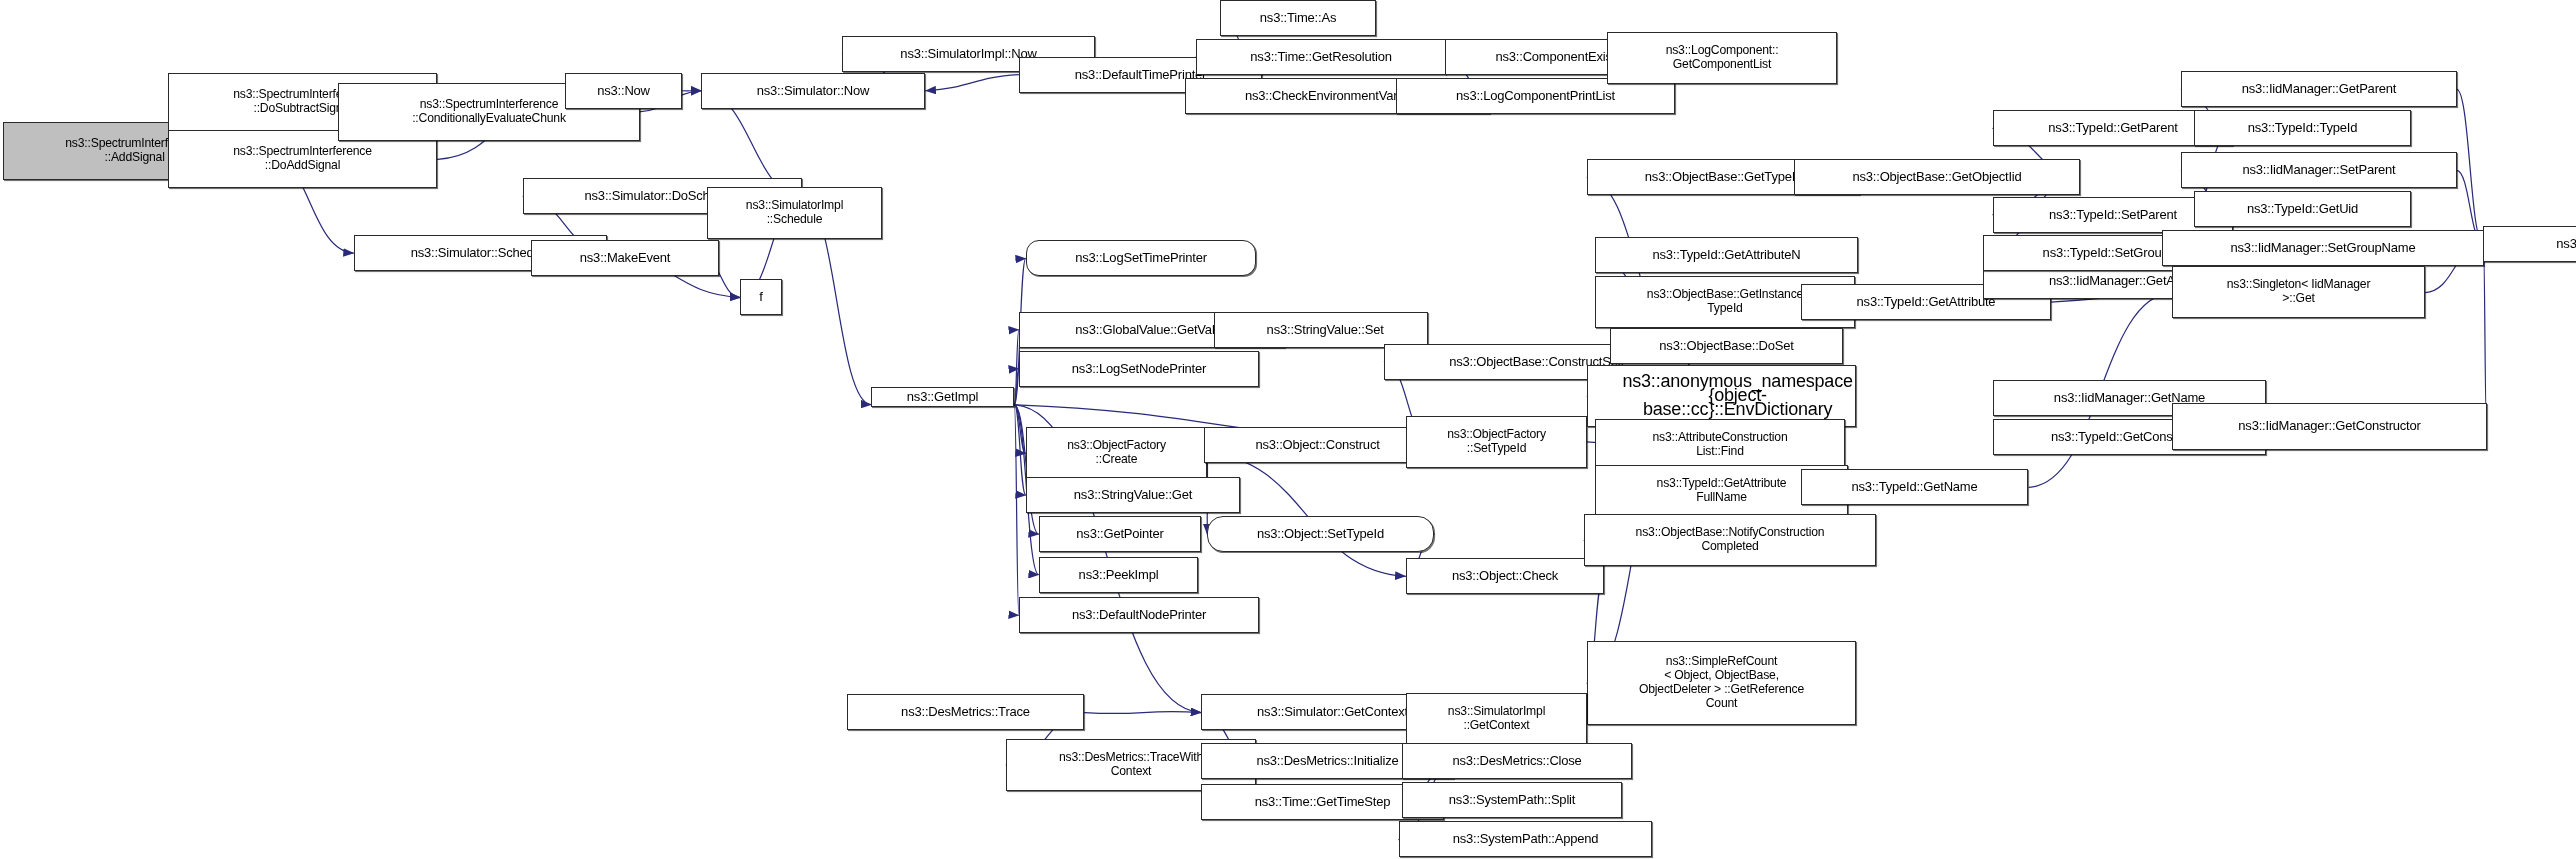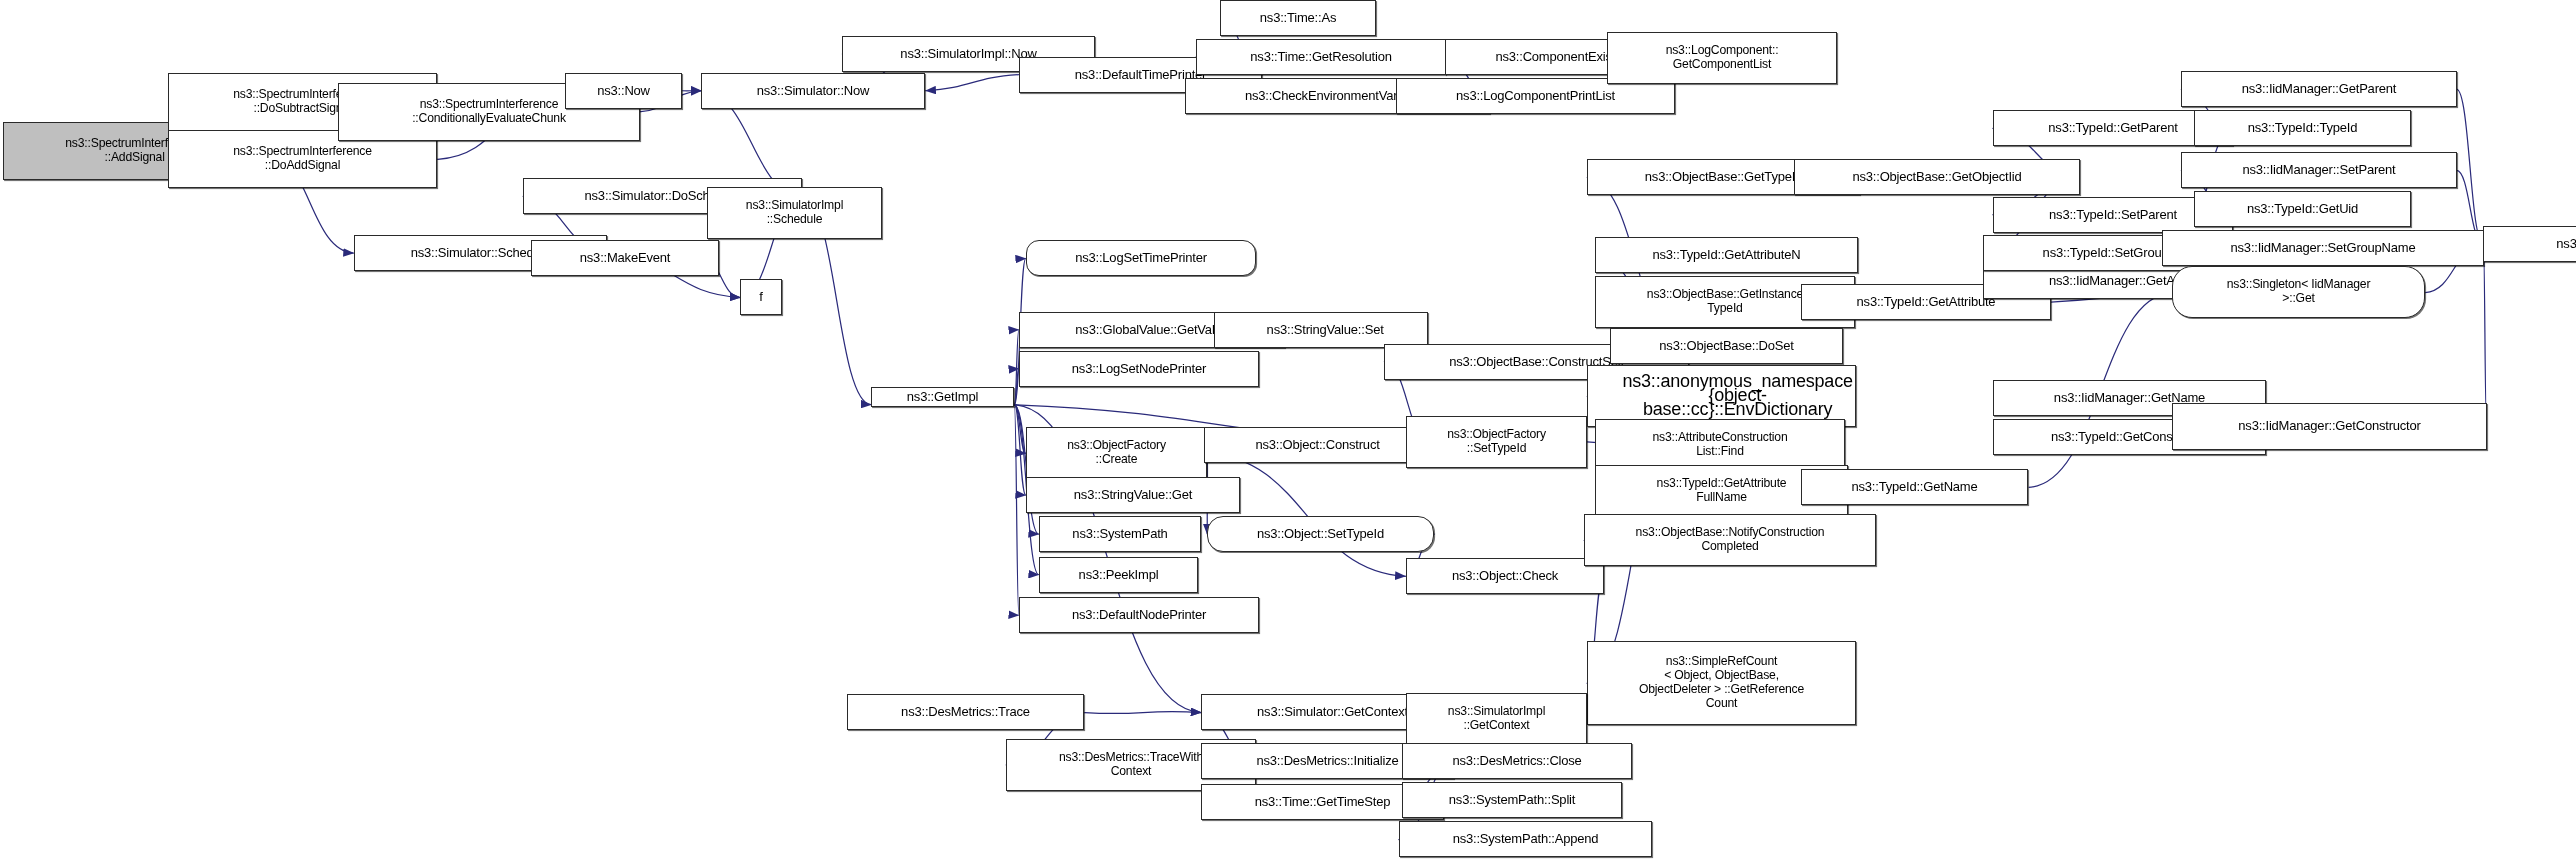--- a/index.html
+++ b/index.html
@@ -172,21 +172,21 @@
       <div class="node" style="left: 531px; top: 240px; width: 188px; height: 36px; font-size: 13px;">ns3::MakeEvent</div>
       <div class="node" style="left: 740px; top: 279px; width: 42px; height: 36px; font-size: 13px;">f</div>
       <div class="node" style="left: 1026px; top: 240px; width: 230px; height: 36px; font-size: 13px; border-radius: 13px;">ns3::LogSetTimePrinter</div>
       <div class="node" style="left: 1019px; top: 312px; width: 266px; height: 36px; font-size: 13px;">ns3::GlobalValue::GetValue</div>
       <div class="node" style="left: 1214px; top: 312px; width: 214px; height: 36px; font-size: 13px; padding-left: 12px;">ns3::StringValue::Set</div>
       <div class="node" style="left: 1019px; top: 351px; width: 240px; height: 36px; font-size: 13px;">ns3::LogSetNodePrinter</div>
       <div class="node" style="left: 871px; top: 387px; width: 143px; height: 20px; font-size: 13px;">ns3::GetImpl</div>
       <div class="node" style="left: 1026px; top: 427px; width: 181px; height: 52px; font-size: 12.2px; line-height: 13.8px;">ns3::ObjectFactory
 ::Create</div>
       <div class="node" style="left: 1026px; top: 477px; width: 214px; height: 36px; font-size: 13px;">ns3::StringValue::Get</div>
-      <div class="node" style="left: 1039px; top: 516px; width: 162px; height: 36px; font-size: 13px;">ns3::SystemPath</div>
+      <div class="node" style="left: 1039px; top: 516px; width: 162px; height: 36px; font-size: 13px;">ns3::GetPointer</div>
       <div class="node" style="left: 1039px; top: 557px; width: 159px; height: 36px; font-size: 13px;">ns3::PeekImpl</div>
       <div class="node" style="left: 1019px; top: 597px; width: 240px; height: 36px; font-size: 13px;">ns3::DefaultNodePrinter</div>
       <div class="node" style="left: 1204px; top: 427px; width: 227px; height: 36px; font-size: 13px;">ns3::Object::Construct</div>
       <div class="node" style="left: 1207px; top: 516px; width: 227px; height: 36px; font-size: 13px; border-radius: 16px;">ns3::Object::SetTypeId</div>
       <div class="node" style="left: 1406px; top: 558px; width: 198px; height: 36px; font-size: 13px;">ns3::Object::Check</div>
       <div class="node" style="left: 1406px; top: 416px; width: 181px; height: 52px; font-size: 12.2px; line-height: 13.8px;">ns3::ObjectFactory
 ::SetTypeId</div>
       <div class="node" style="left: 1384px; top: 344px; width: 305px; height: 36px; font-size: 13px;">ns3::ObjectBase::ConstructSelf</div>
       <div class="node" style="left: 1587px; top: 159px; width: 273px; height: 36px; font-size: 13px;">ns3::ObjectBase::GetTypeId</div>
       <div class="node" style="left: 1794px; top: 159px; width: 286px; height: 36px; font-size: 13px;">ns3::ObjectBase::GetObjectIid</div>
@@ -213,21 +213,21 @@
       <div class="node" style="left: 1993px; top: 419px; width: 273px; height: 36px; font-size: 13px;">ns3::TypeId::GetConstructor</div>
       <div class="node" style="left: 2172px; top: 403px; width: 315px; height: 47px; font-size: 13px;">ns3::IidManager::GetConstructor</div>
       <div class="node" style="left: 1993px; top: 110px; width: 240px; height: 36px; font-size: 13px;">ns3::TypeId::GetParent</div>
       <div class="node" style="left: 1993px; top: 197px; width: 240px; height: 36px; font-size: 13px;">ns3::TypeId::SetParent</div>
       <div class="node" style="left: 1983px; top: 235px; width: 279px; height: 36px; font-size: 13px;">ns3::TypeId::SetGroupName</div>
       <div class="node" style="left: 2181px; top: 71px; width: 276px; height: 36px; font-size: 13px;">ns3::IidManager::GetParent</div>
       <div class="node" style="left: 2194px; top: 110px; width: 217px; height: 36px; font-size: 13px;">ns3::TypeId::TypeId</div>
       <div class="node" style="left: 2181px; top: 152px; width: 276px; height: 36px; font-size: 13px;">ns3::IidManager::SetParent</div>
       <div class="node" style="left: 2194px; top: 191px; width: 217px; height: 36px; font-size: 13px;">ns3::TypeId::GetUid</div>
       <div class="node" style="left: 2162px; top: 230px; width: 322px; height: 36px; font-size: 13px;">ns3::IidManager::SetGroupName</div>
-      <div class="node" style="left: 2172px; top: 266px; width: 253px; height: 52px; font-size: 12.2px; line-height: 13.8px; border-radius: 20px;">ns3::Singleton&lt; IidManager
+      <div class="node" style="left: 2172px; top: 266px; width: 253px; height: 52px; font-size: 12.2px; line-height: 13.8px;">ns3::Singleton&lt; IidManager
 &gt;::Get</div>
       <div class="node" style="left: 2483px; top: 226px; width: 348px; height: 36px; font-size: 13px;">ns3::IidManager::LookupInformation</div>
       <div class="node" style="left: 847px; top: 694px; width: 237px; height: 36px; font-size: 13px;">ns3::DesMetrics::Trace</div>
       <div class="node" style="left: 1006px; top: 739px; width: 250px; height: 52px; font-size: 12.2px; line-height: 13.8px;">ns3::DesMetrics::TraceWith
 Context</div>
       <div class="node" style="left: 1201px; top: 694px; width: 263px; height: 36px; font-size: 13px;">ns3::Simulator::GetContext</div>
       <div class="node" style="left: 1406px; top: 693px; width: 181px; height: 52px; font-size: 12.2px; line-height: 13.8px;">ns3::SimulatorImpl
 ::GetContext</div>
       <div class="node" style="left: 1201px; top: 743px; width: 253px; height: 36px; font-size: 13px;">ns3::DesMetrics::Initialize</div>
       <div class="node" style="left: 1402px; top: 743px; width: 230px; height: 36px; font-size: 13px;">ns3::DesMetrics::Close</div>

